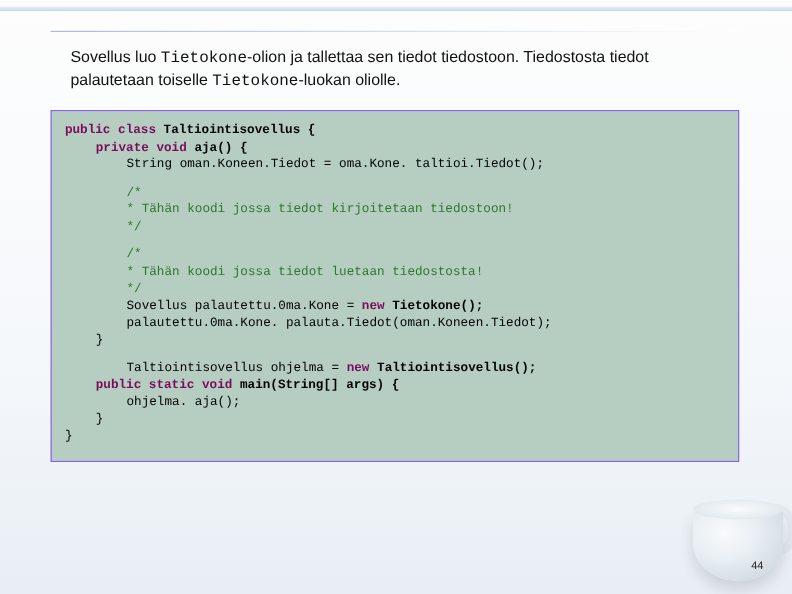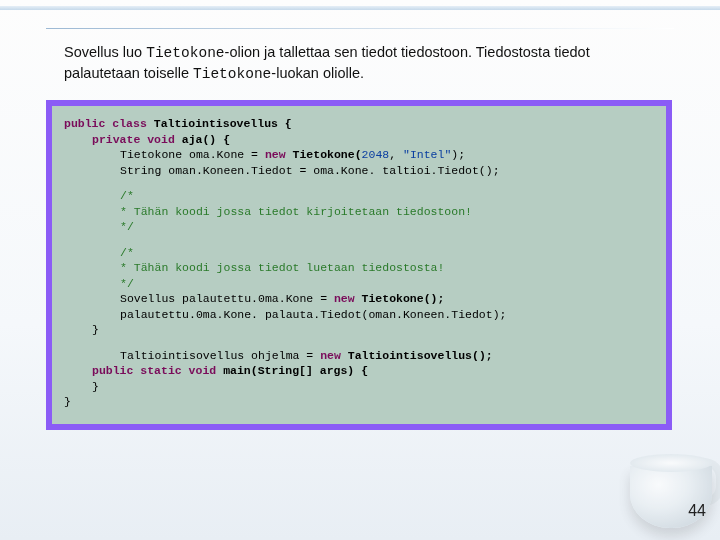--- a/index.html
+++ b/index.html
@@ -33,38 +33,38 @@
   }
   .desc {
     font-size: 14.5px;
     color: #111;
     line-height: 1.35;
     margin: 0 16px 16px 18px;
   }
   .mono { font-family: "Courier New", monospace; }
   .codebox {
     background: #b6cdc2;
-    border: 6px solid #8b5cf6;
+    border: 1px solid #8b5cf6;
     padding: 10px 12px 14px 12px;
     margin: 0 2px 0 0;
     font-family: "Courier New", monospace;
     font-size: 11.5px;
     line-height: 1.35;
     color: #000;
   }
   .kw { color: #7a0c5a; font-weight: bold; }
   .cls { font-weight: bold; }
   .num { color: #0a3ea0; }
   .str { color: #0a3ea0; }
   .cmt { color: #2a7a2a; }
   .pagenum {
     position: absolute;
-    right: 14px;
+    right: 26px;
     bottom: 20px;
-    font-size: 16px;
+    font-size: 10px;
     color: #222;
   }
   .cup {
     position: absolute;
     right: 0px; bottom: 6px;
     width: 110px; height: 110px;
     z-index: -1;
     opacity: 0.7;
   }
   .cup .body {
@@ -97,36 +97,36 @@
 
   <div class="sep"></div>
 
   <p class="desc">
     <span>Sovellus luo </span><span class="mono">Tietokone</span><span>-olion ja tallettaa sen tiedot tiedostoon. Tiedostosta tiedot palautetaan toiselle </span><span class="mono">Tietokone</span><span>-luokan oliolle.</span>
   </p>
 
   <div class="codebox">
 <div><span class="kw">public class</span><span class="cls"> Taltiointisovellus {</span></div>
 <div style="padding-left:28px;"><span class="kw">private void</span><span class="cls"> aja() {</span></div>
-<div style="padding-left:56px;"><span>Tietokone oma.Kone = </span><span class="kw">new</span><span class="cls"> Tietokone(</span><span class="num">2048</span><span>, </span><span class="str">"Intel"</span><span>);</span></div>
 <div style="padding-left:56px;"><span>String oman.Koneen.Tiedot = oma.Kone. taltioi.Tiedot();</span></div>
 <div style="height:10px"></div>
 <div style="padding-left:56px;" class="cmt"><span>/*</span></div>
 <div style="padding-left:56px;" class="cmt"><span> * Tähän koodi jossa tiedot kirjoitetaan tiedostoon!</span></div>
 <div style="padding-left:56px;" class="cmt"><span> */</span></div>
 <div style="height:10px"></div>
 <div style="padding-left:56px;" class="cmt"><span>/*</span></div>
 <div style="padding-left:56px;" class="cmt"><span> * Tähän koodi jossa tiedot luetaan tiedostosta!</span></div>
 <div style="padding-left:56px;" class="cmt"><span> */</span></div>
 <div style="padding-left:56px;"><span>Sovellus palautettu.0ma.Kone = </span><span class="kw">new</span><span class="cls"> Tietokone();</span></div>
 <div style="padding-left:56px;"><span>palautettu.0ma.Kone. palauta.Tiedot(oman.Koneen.Tiedot);</span></div>
 <div style="padding-left:28px;"><span>}</span></div>
 <div style="height:10px"></div>
 <div style="padding-left:56px;"><span>Taltiointisovellus ohjelma = </span><span class="kw">new</span><span class="cls"> Taltiointisovellus();</span></div>
 <div style="padding-left:28px;"><span class="kw">public static void</span><span class="cls"> main(String[] args) {</span></div>
+<div style="padding-left:56px;"><span>ohjelma. aja();</span></div>
 <div style="padding-left:28px;"><span>}</span></div>
 <div><span>}</span></div>
   </div>
 
 </div>
 
 <div class="cup">
   <div class="handle"></div>
   <div class="body"></div>
   <div class="rim"></div>

